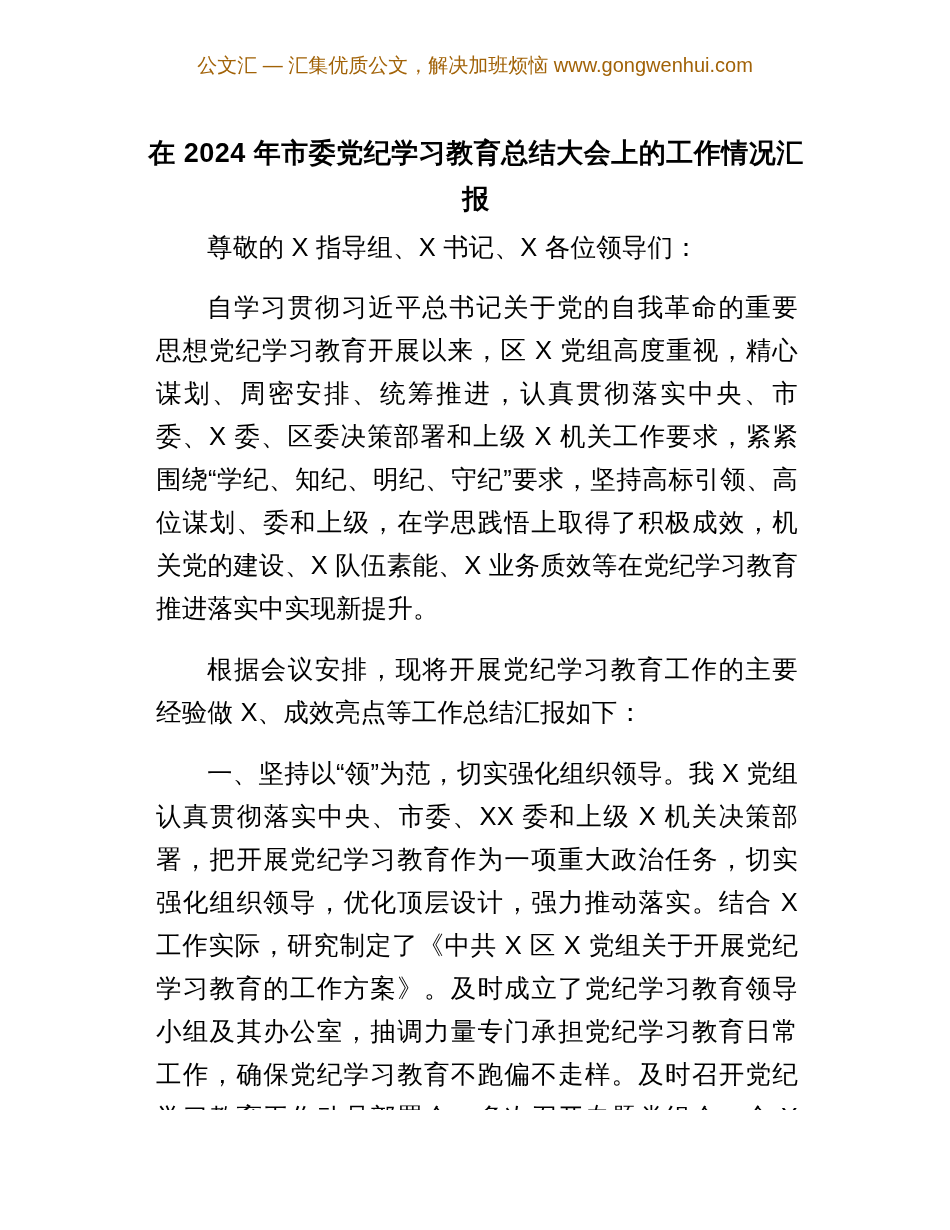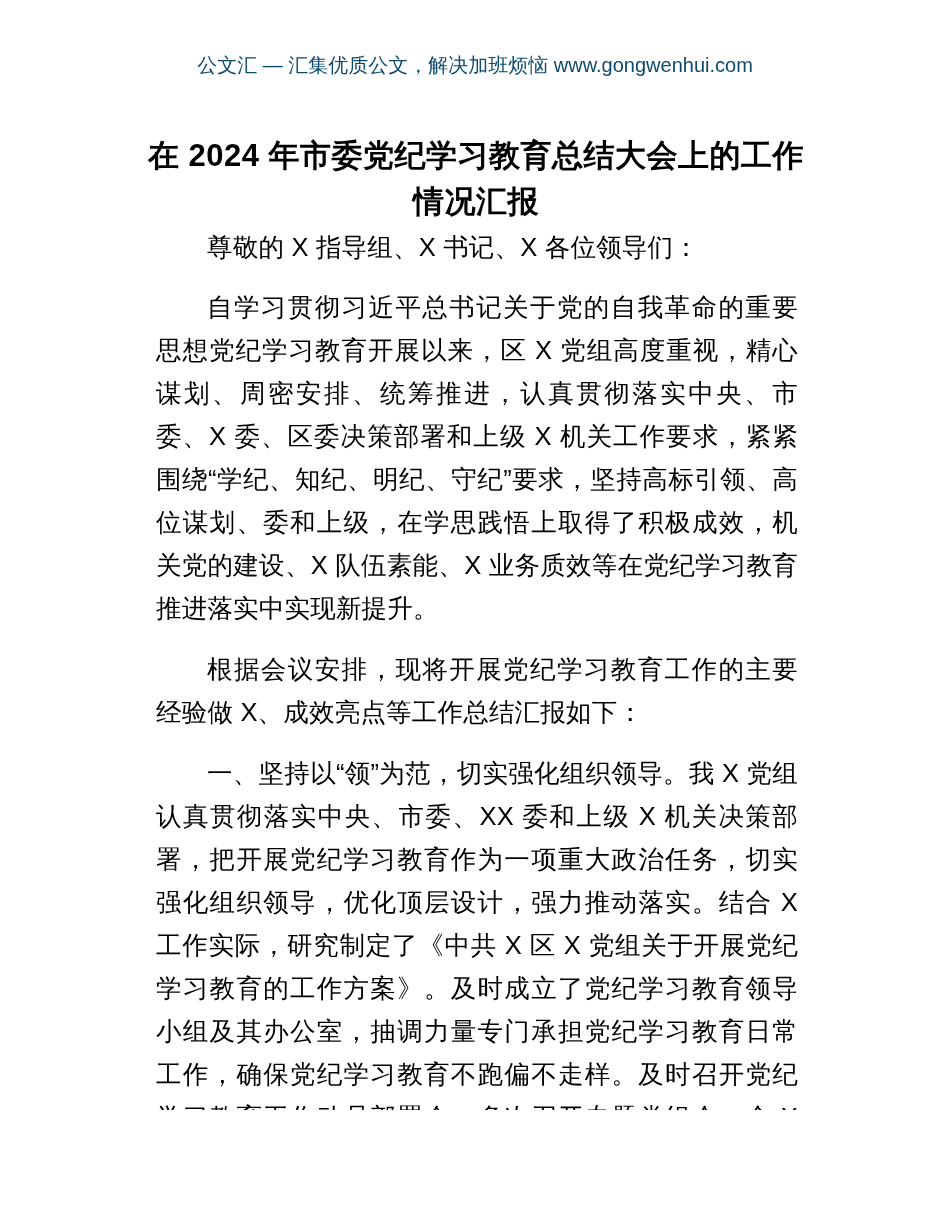--- a/index.html
+++ b/index.html
@@ -39,21 +39,21 @@
     font-family: "Liberation Sans", "DejaVu Sans", sans-serif;
   }
 
   
   .doc-title {
     position: absolute;
     top: 112px;
     left: 140px;
     width: 672px;
     text-align: center;
-    font-size: 31px;
+    font-size: 27px;
     font-weight: bold;
     line-height: 46px;
     color: #000000;
     letter-spacing: 0.5px;
   }
 
   
   .body-area {
     position: absolute;
     top: 210px;
@@ -86,21 +86,21 @@
   .body-area {
     height: 900px;
     overflow: hidden;
   }
 </style>
 </head>
 <body>
 
 <div class="page">
 
-  <div class="watermark" style="color: #0c4a6e;">公文汇 — 汇集优质公文，解决加班烦恼 www.gongwenhui.com</div>
+  <div class="watermark" style="color: #a16207;">公文汇 — 汇集优质公文，解决加班烦恼 www.gongwenhui.com</div>
 
   <h1 class="doc-title">在 2024 年市委党纪学习教育总结大会上的工作情况汇报</h1>
 
   <div class="body-area">
 
     <p class="para indent">尊敬的 X 指导组、X 书记、X 各位领导们：</p>
 
     <p class="para indent gap">自学习贯彻习近平总书记关于党的自我革命的重要思想党纪学习教育开展以来，区 X 党组高度重视，精心谋划、周密安排、统筹推进，认真贯彻落实中央、市委、X 委、区委决策部署和上级 X 机关工作要求，紧紧围绕“学纪、知纪、明纪、守纪”要求，坚持高标引领、高位谋划、委和上级，在学思践悟上取得了积极成效，机关党的建设、X 队伍素能、X 业务质效等在党纪学习教育推进落实中实现新提升。</p>
 
     <p class="para indent gap-lg">根据会议安排，现将开展党纪学习教育工作的主要经验做 X、成效亮点等工作总结汇报如下：</p>

